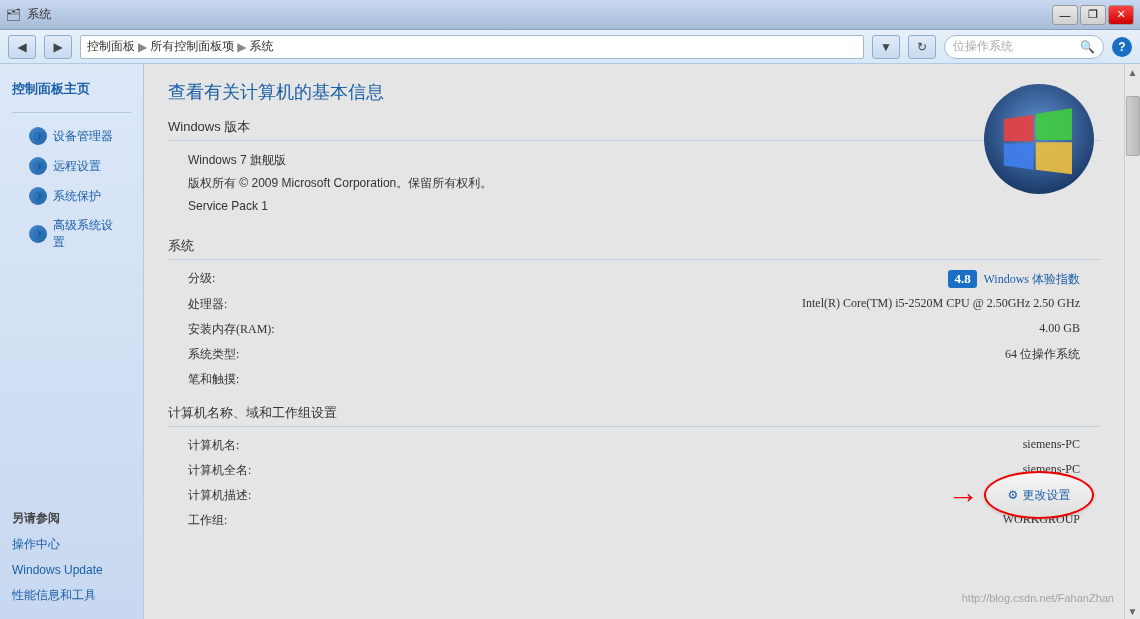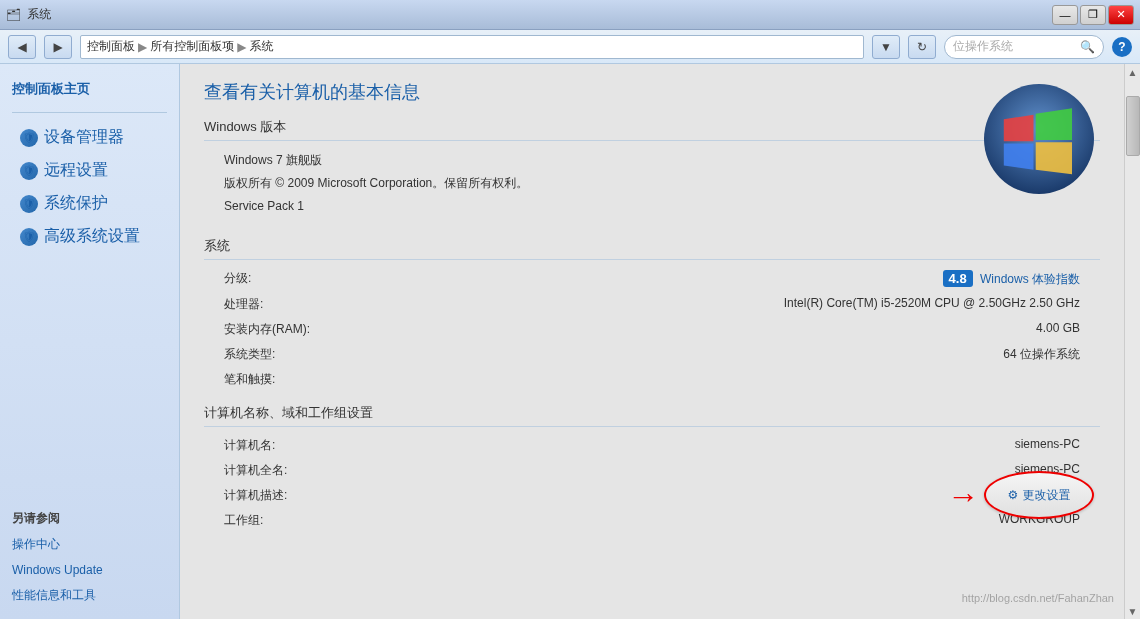--- a/index.html
+++ b/index.html
@@ -97,21 +97,21 @@
     }
 
     
     .main-layout {
       display: flex;
       height: calc(619px - 30px - 34px);
     }
 
     
     .sidebar {
-      width: 180px;
+      width: 144px;
       background: linear-gradient(to bottom, #dce8f8 0%, #c8d8f0 100%);
       border-right: 1px solid #b0c8e0;
       padding: 12px 0;
       display: flex;
       flex-direction: column;
       gap: 4px;
       overflow: hidden;
     }
     .sidebar-main-link {
       padding: 4px 12px;
@@ -123,24 +123,24 @@
     }
     .sidebar-divider {
       height: 1px;
       background: #b0c8e0;
       margin: 6px 12px;
     }
     .sidebar-item {
       display: flex;
       align-items: center;
       gap: 6px;
-      padding: 4px 20px;
+      padding: 4px 29px;
       cursor: pointer;
       color: #1a5fa8;
-      font-size: 16px;
+      font-size: 12px;
     }
     .sidebar-icon {
       width: 18px;
       height: 18px;
       border-radius: 50%;
       background: linear-gradient(135deg, #4488cc, #2266aa);
       display: flex;
       align-items: center;
       justify-content: center;
       flex-shrink: 0;
@@ -210,20 +210,21 @@
     }
 
     .system-section {
       margin-top: 20px;
     }
 
     .info-table {
       margin-left: 20px;
       margin-top: 6px;
       width: calc(100% - 40px);
+      font-family: Liberation Serif, serif;
     }
     .info-row {
       display: flex;
       align-items: flex-start;
       margin-bottom: 8px;
     }
     .info-label {
       width: 130px;
       font-size: 12px;
       color: #333;

